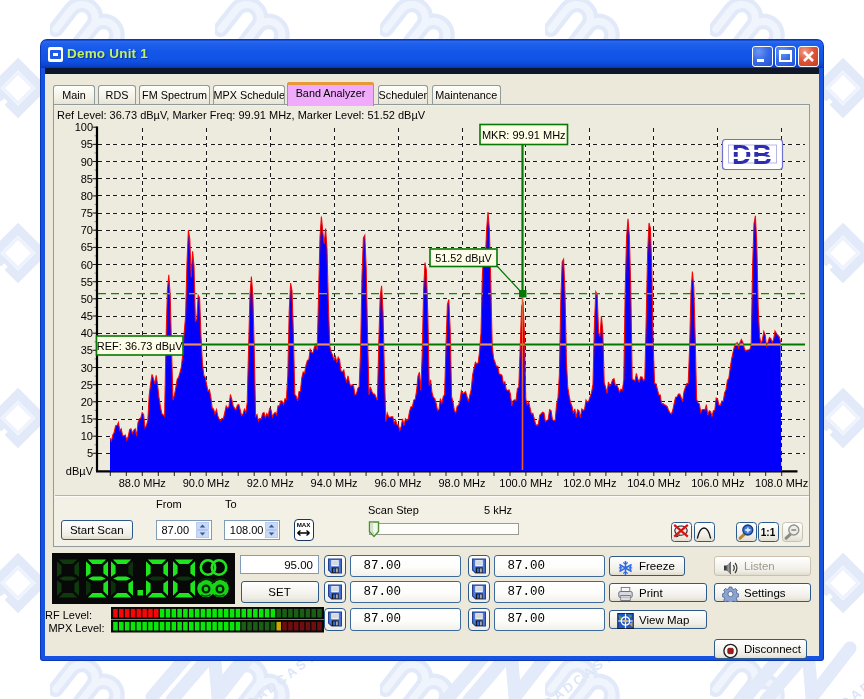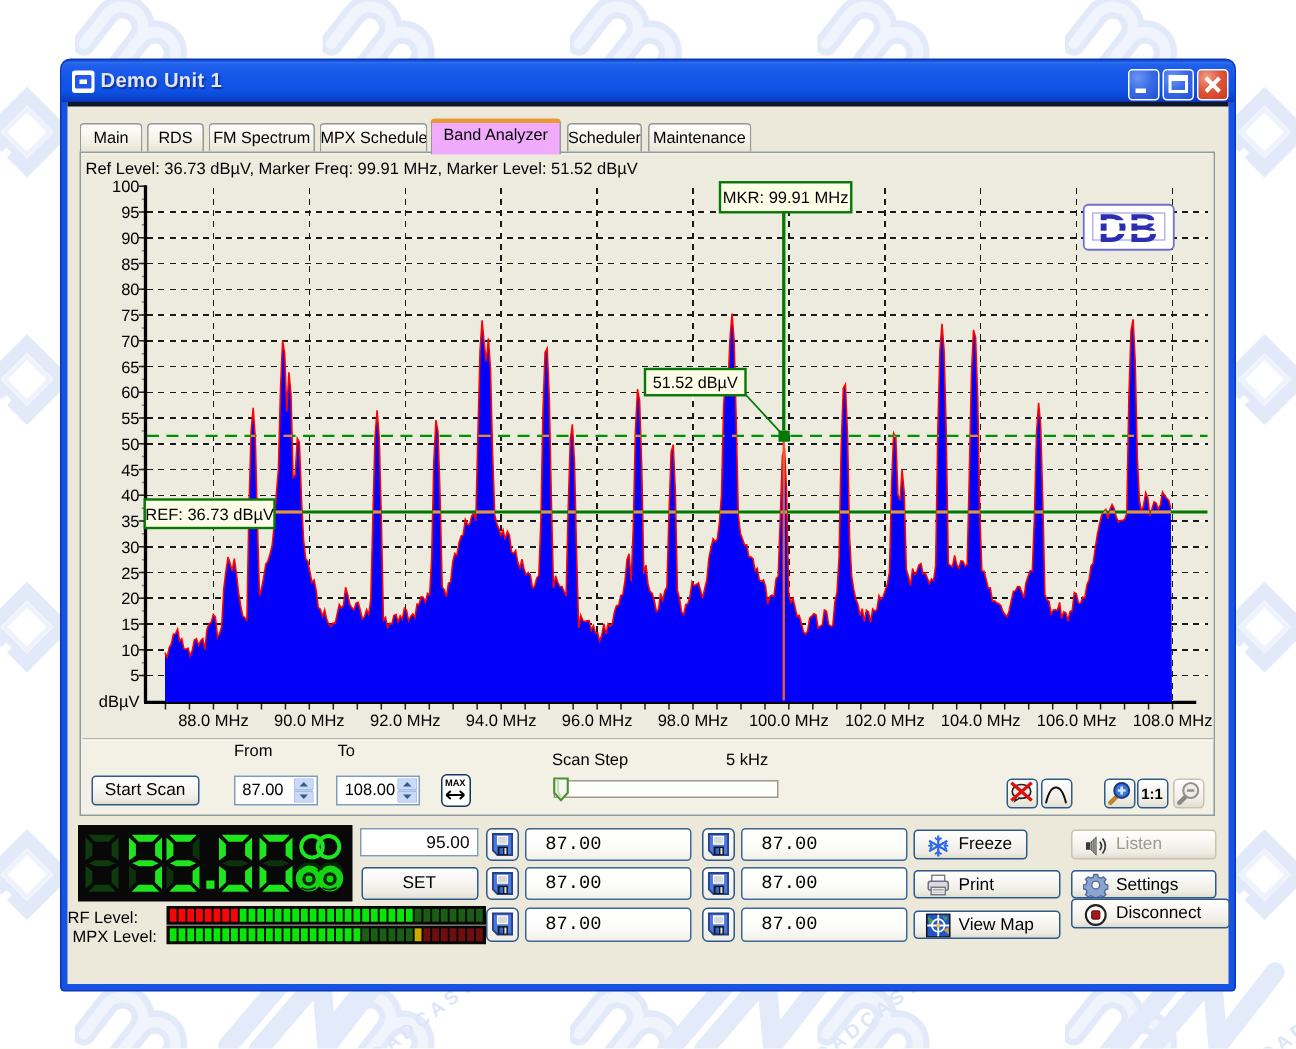--- a/index.html
+++ b/index.html
@@ -2,26 +2,26 @@
 <html><head><meta charset="utf-8"><style>
 *{margin:0;padding:0;box-sizing:border-box}
 html,body{width:864px;height:699px;overflow:hidden;background:#fff;font-family:"Liberation Sans",sans-serif}
 .abs{position:absolute}
 #win{position:absolute;left:41px;top:40px;width:782px;height:620px;background:#1753E3;border-radius:6px 6px 2px 2px;box-shadow:0 0 0 1px #0A36B8}
 #tbar{position:absolute;left:0;top:0;width:100%;height:28px;border-radius:6px 6px 0 0;
 background:linear-gradient(180deg,#0A42C6 0%,#2C6CEF 6%,#1F60EC 12%,#1557E8 40%,#1053E5 70%,#0C4CDB 82%,#0D3FC8 94%,#0A32B4 100%)}
 #ticon{position:absolute;left:7px;top:7px;width:15px;height:15px;background:#fff;border-radius:2px}
 #ticon:before{content:"";position:absolute;left:2px;top:3px;width:11px;height:9px;background:#2258E8;border-radius:1px}
 #ticon:after{content:"";position:absolute;left:5px;top:6px;width:5px;height:3px;background:#fff}
-#ttext{position:absolute;left:26px;top:6px;font-size:13.5px;font-weight:bold;color:#e5e5e5;text-shadow:1px 1px 1px #0A2FA0;letter-spacing:.2px}
+#ttext{position:absolute;left:26px;top:6px;font-size:13.5px;font-weight:bold;color:#bef264;text-shadow:1px 1px 1px #0A2FA0;letter-spacing:.2px}
 .tbtn{position:absolute;top:6px;width:21px;height:21px;border-radius:3px;border:1px solid #fff;
 background:radial-gradient(circle at 30% 25%,#6C96F2 0%,#3A6CE8 45%,#1E50D8 100%)}
 .tbtn svg{position:absolute;left:0;top:0}
 #bclose{background:radial-gradient(circle at 30% 25%,#F0A088 0%,#E0563A 45%,#C93A1E 100%)}
-#content{position:absolute;left:4px;top:28px;width:774px;height:588px;background:#ECE9DA;border-top:3px solid #0f172a}
+#content{position:absolute;left:4px;top:28px;width:774px;height:588px;background:#ECE9DA;border-top:6px solid #0f172a}
 .tab{position:absolute;top:11px;height:20px;background:linear-gradient(180deg,#FEFEFB 0%,#F3F1E6 60%,#E6E2D2 100%);border:1px solid #919B9C;border-bottom:none;border-radius:3px 3px 0 0;font-size:10.8px;color:#000;text-align:center;line-height:19px;white-space:nowrap;overflow:hidden}
 #tabsel{position:absolute;top:8px;height:24px;background:#f0abfc;border:1px solid #919B9C;border-bottom:none;border-radius:3px 3px 0 0;font-size:10.8px;text-align:center;line-height:21px;z-index:5;white-space:nowrap}
 #tabsel:before{content:"";position:absolute;left:-1px;top:-1px;right:-1px;height:3px;background:#E79A37;border-radius:3px 3px 0 0}
 #panel{position:absolute;left:8px;top:30px;width:757px;height:443px;background:#F3F1E6;border:1px solid #919B9C}
 .xpbtn{position:absolute;background:linear-gradient(180deg,#FFFFFF 0%,#F6F5F1 45%,#EEECE3 80%,#E0DCCE 100%);border:1px solid #2D5A8A;border-radius:3px;font-size:11px;color:#000;text-align:center}
 .field{position:absolute;background:#fff;border:1px solid #7F9DB9;font-size:11.5px;color:#000}
 .ffield{position:absolute;background:linear-gradient(180deg,#FFFFFF 0%,#FDFDFB 55%,#F2F0E8 100%);border:1px solid #3C6A9C;border-radius:3px;font-family:"Liberation Mono",monospace;font-size:12.5px;color:#000;line-height:20px;padding-left:13px}
 .lbl{position:absolute;font-size:11px;color:#000;white-space:nowrap}
 #sbar{position:absolute;left:0px;top:564px;width:774px;height:23px;background:#008000;border-top:1px solid #0A5A08;color:#fff;font-weight:bold;font-size:12.4px;line-height:22px;padding-left:9px;letter-spacing:-0.1px}
 </style></head>
@@ -428,18 +428,18 @@
           </svg></span><span style="font-size:11.5px">View Map</span></div>
       <div class="xpbtn" style="left:669px;top:482px;width:96.5px;height:19.5px;border-color:#C9C2B2;color:#9C9A8C;text-align:left;line-height:18px"><span style="display:inline-block;vertical-align:middle;margin:1px 5px 0 7px;height:16px"><svg width="17" height="16" viewBox="0 0 17 16">
             <path d="M2,5.5 H5 L9,1.5 V14.5 L5,10.5 H2 Z" fill="#3A3A3A"></path>
             <path d="M5.2,5.5 V10.5 M6.6,4.2 V11.8 M8,2.8 V13.2" stroke="#C0C0C0" stroke-width="0.8"></path>
             <path d="M11.2,5.2 A4.5,4.5 0 0 1 11.2,10.8 M13,3 A7.5,7.5 0 0 1 13,13" fill="none" stroke="#3A3A3A" stroke-width="1.2"></path>
           </svg></span><span style="font-size:11.5px">Listen</span></div>
       <div class="xpbtn" style="left:669px;top:508.5px;width:96.5px;height:19.5px;border-color:#2D5A8A;color:#000;text-align:left;line-height:18px"><span style="display:inline-block;vertical-align:middle;margin:1px 5px 0 7px;height:16px"><svg width="17" height="16" viewBox="0 0 17 16">
             <path d="M7.2,1 h2.6 l0.4,1.8 1.8,0.7 1.5,-1 1.8,1.8 -1,1.5 0.7,1.8 1.8,0.4 v2.6 l-1.8,0.4 -0.7,1.8 1,1.5 -1.8,1.8 -1.5,-1 -1.8,0.7 -0.4,1.8 h-2.6 l-0.4,-1.8 -1.8,-0.7 -1.5,1 -1.8,-1.8 1,-1.5 -0.7,-1.8 -1.8,-0.4 v-2.6 l1.8,-0.4 0.7,-1.8 -1,-1.5 1.8,-1.8 1.5,1 1.8,-0.7 Z" fill="#8BA3CF" stroke="#51689A" stroke-width="0.9"></path>
             <circle cx="8.5" cy="8" r="2.6" fill="#F4F4F0" stroke="#51689A" stroke-width="0.9"></circle>
           </svg></span><span style="font-size:11.5px">Settings</span></div>
-      <div class="xpbtn" style="left:669px;top:528px;width:106px;height:19.5px;border-color:#2D5A8A;color:#000;text-align:left;line-height:18px"><span style="display:inline-block;vertical-align:middle;margin:1px 5px 0 7px;height:16px"><svg width="17" height="16" viewBox="0 0 17 16">
+      <div class="xpbtn" style="left:669px;top:565px;width:93px;height:19.5px;border-color:#2D5A8A;color:#000;text-align:left;line-height:18px"><span style="display:inline-block;vertical-align:middle;margin:1px 5px 0 7px;height:16px"><svg width="17" height="16" viewBox="0 0 17 16">
             <circle cx="8.5" cy="8" r="6.6" fill="#FCFCF8" stroke="#222" stroke-width="1.4"></circle>
             <rect x="5.8" y="5.3" width="5.4" height="5.4" rx="1" fill="#A51A1A" stroke="#701010" stroke-width="0.8"></rect>
           </svg></span><span style="font-size:11.5px">Disconnect</span></div>
     </div>
 </div>
 
 </body></html>

